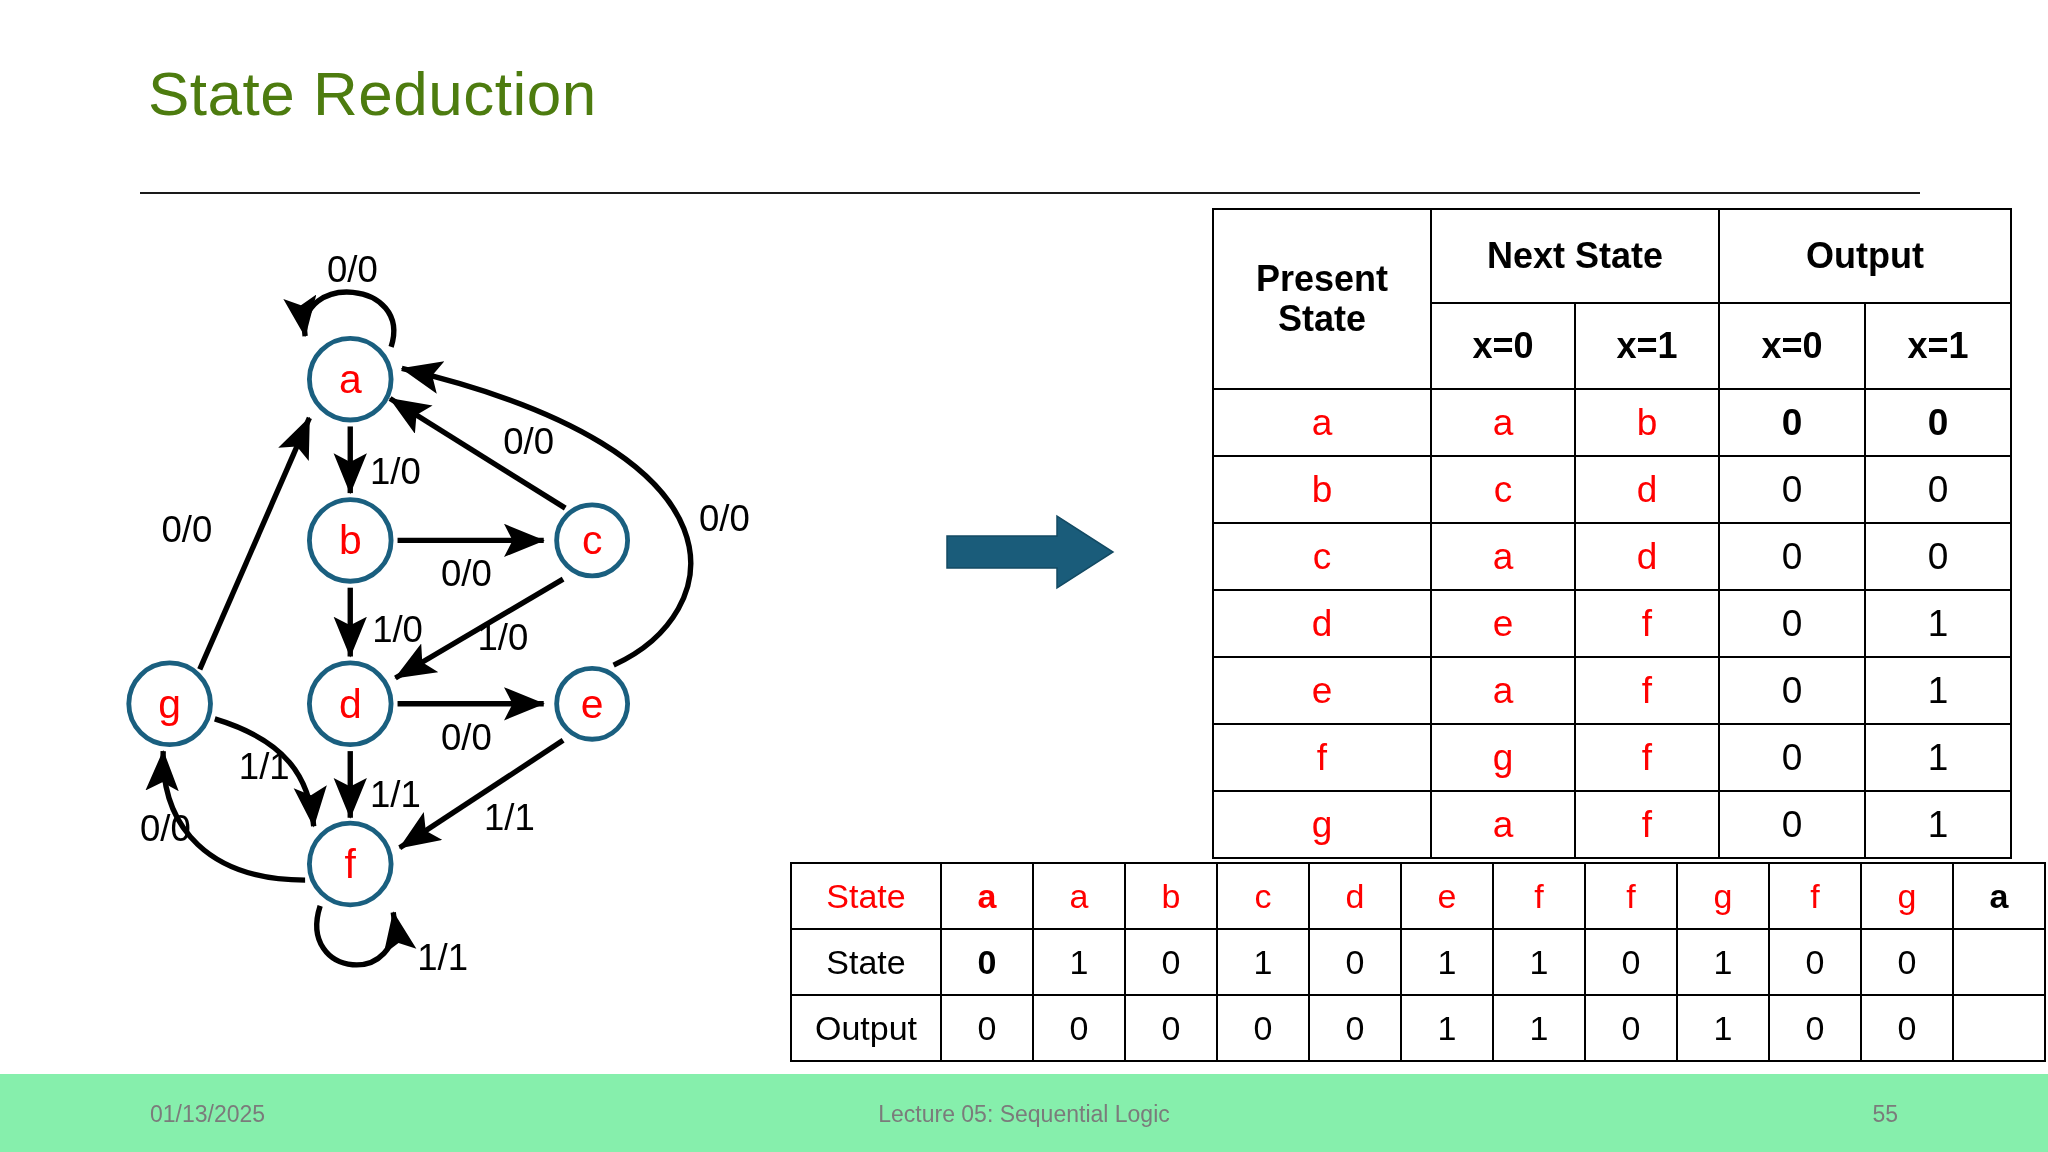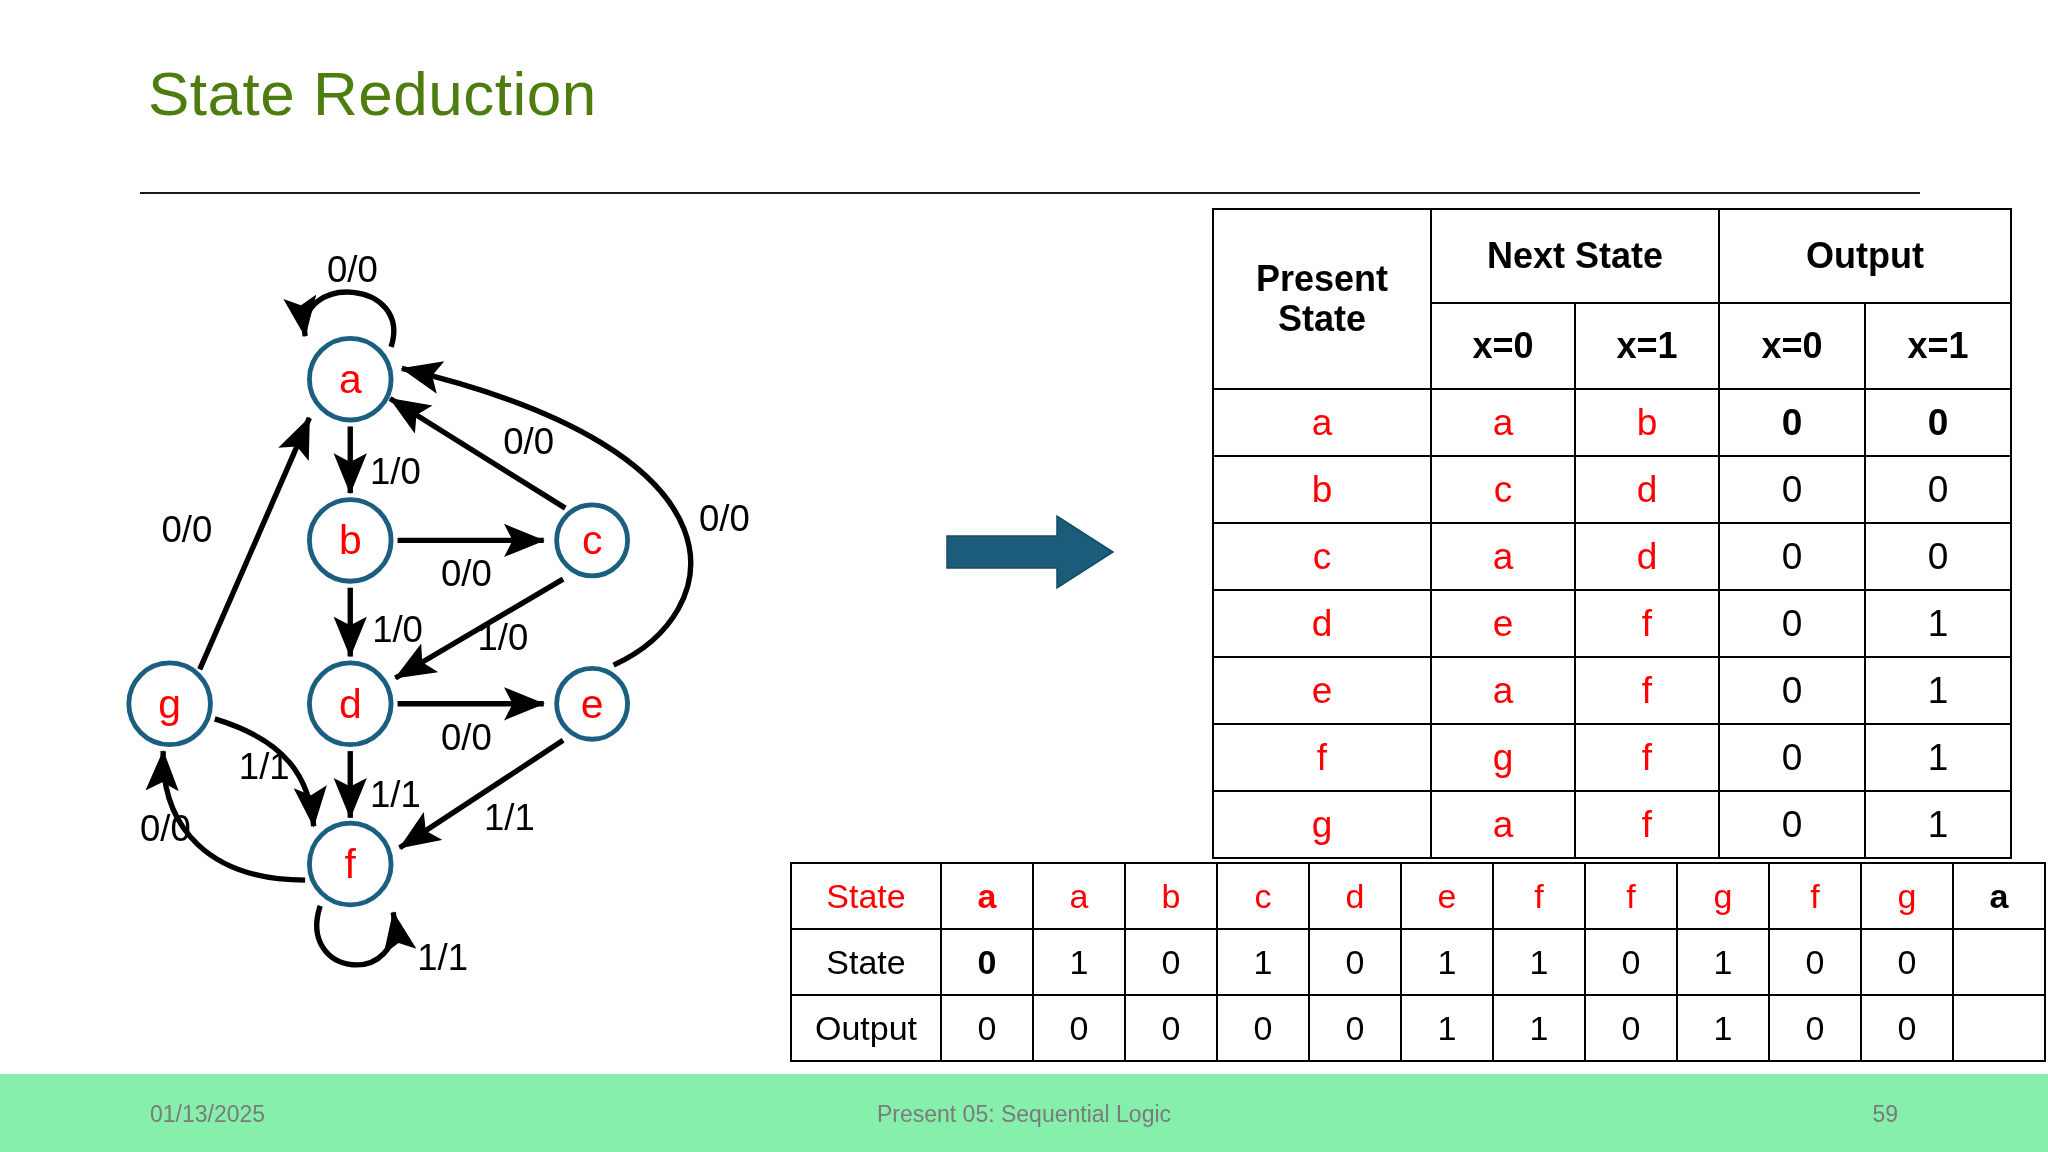--- a/index.html
+++ b/index.html
@@ -328,15 +328,15 @@
         <td class="seq-cell seq-black">1</td>
         <td class="seq-cell seq-black">0</td>
         <td class="seq-cell seq-black">0</td>
         <td class="seq-cell seq-black"></td>
       </tr>
   </tbody>
 </table>
 
 <div id="footer-bar">
   <div class="footer-text" id="footer-date">01/13/2025</div>
-  <div class="footer-text" id="footer-center">Present 05: Sequential Logic</div>
-  <div class="footer-text" id="footer-page">59</div>
+  <div class="footer-text" id="footer-center">Lecture 05: Sequential Logic</div>
+  <div class="footer-text" id="footer-page">55</div>
 </div>
 
 </body></html>

